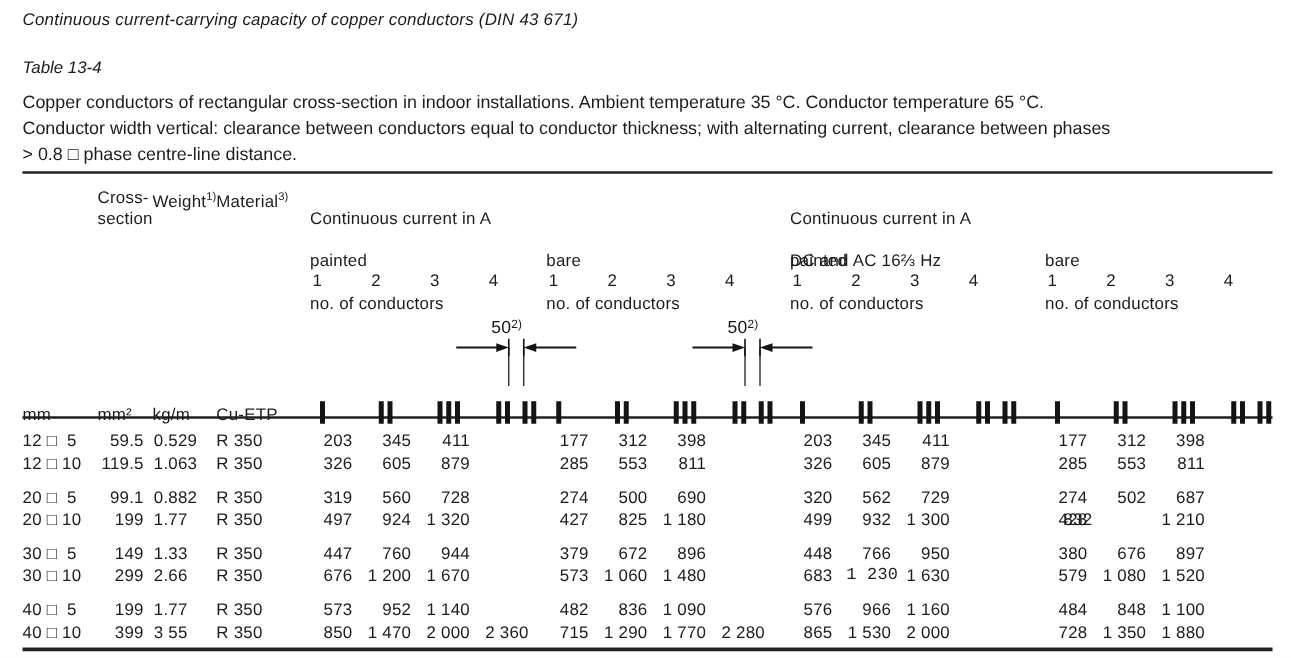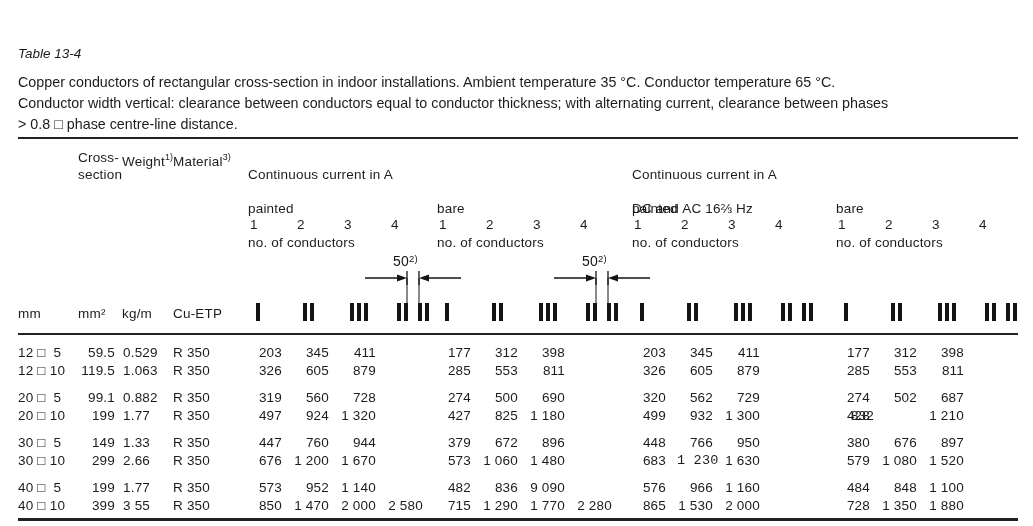--- a/index.html
+++ b/index.html
@@ -14,40 +14,41 @@
   .tbl{position:absolute;left:18px;top:137px;width:1000px;font-size:13.5px;letter-spacing:.2px;}
   .rule{border-top:2px solid #222;height:0;}
   .rule.bottom{border-top:3px solid #222;}
   .thead{position:relative;height:194px;}
   .h-block{position:absolute;line-height:17px;white-space:pre-line;}
   .h-block span{display:block;}
   sup{font-size:9px;letter-spacing:0;}
   .numrow{position:absolute;left:0;top:78px;width:100%;height:17px;}
   .cnum{position:absolute;top:0;}
   .ann{position:absolute;width:100px;height:58px;}
-  .urow{position:absolute;left:0;top:162px;width:100%;height:24px;}
+  .urow{position:absolute;left:0;top:180px;width:100%;height:24px;}
   .ulabel{position:absolute;top:5px;white-space:pre;}
   .cicon{position:absolute;top:2px;display:flex;align-items:flex-end;}
   .cicon i{display:block;width:4px;height:18px;background:#141414;margin-right:3px;}
   .tbody{padding-top:10px;padding-bottom:2px;}
   .trow{position:relative;height:18px;}
   .trow.pair-end{margin-bottom:9px;}
   .trow.pair-end:last-child{margin-bottom:0;}
   .trow span{position:absolute;top:0;white-space:pre;}
   .c-size{left:0;}
   .c-cross{left:40px;width:57px;text-align:right;}
   .c-weight{left:105px;}
   .c-mat{left:155px;}
   .c-num{width:36px;text-align:right;}
 </style>
 </head>
 <body>
 
 <div class="page">
 
+  <div class="doc-title">Continuous current-carrying capacity of copper conductors (DIN 43 671)</div>
   <div class="tbl-caption">Table 13-4</div>
   <div class="desc">Copper conductors of rectangular cross-section in indoor installations. Ambient temperature 35 °C. Conductor temperature 65 °C.
 Conductor width vertical: clearance between conductors equal to conductor thickness; with alternating current, clearance between phases
 &gt; 0.8 □ phase centre-line distance.</div>
 
   <div class="tbl">
     <div class="rule"></div>
 
     <div class="thead">
       <div class="h-block" style="left:60px;top:10px">Cross-
@@ -317,37 +318,37 @@
         <div class="trow">
           <span class="c-size">40 □  5</span>
           <span class="c-cross">199</span>
           <span class="c-weight">1.77</span>
           <span class="c-mat">R 350</span>
           <span class="c-num" style="left: 228px;">573</span>
           <span class="c-num" style="left: 275px;">952</span>
           <span class="c-num" style="left: 322px;">1 140</span>
           <span class="c-num" style="left: 417px;">482</span>
           <span class="c-num" style="left: 464px;">836</span>
-          <span class="c-num" style="left: 511px;">9 090</span>
+          <span class="c-num" style="left: 511px;">1 090</span>
           <span class="c-num" style="left: 612px;">576</span>
           <span class="c-num" style="left: 659px;">966</span>
           <span class="c-num" style="left: 706px;">1 160</span>
           <span class="c-num" style="left: 816px;">484</span>
           <span class="c-num" style="left: 863px;">848</span>
           <span class="c-num" style="left: 910px;">1 100</span>
         </div>
         <div class="trow pair-end">
           <span class="c-size">40 □ 10</span>
           <span class="c-cross">399</span>
           <span class="c-weight">3 55</span>
           <span class="c-mat">R 350</span>
           <span class="c-num" style="left: 228px;">850</span>
           <span class="c-num" style="left: 275px;">1 470</span>
           <span class="c-num" style="left: 322px;">2 000</span>
-          <span class="c-num" style="left: 369px;">2 580</span>
+          <span class="c-num" style="left: 369px;">2 360</span>
           <span class="c-num" style="left: 417px;">715</span>
           <span class="c-num" style="left: 464px;">1 290</span>
           <span class="c-num" style="left: 511px;">1 770</span>
           <span class="c-num" style="left: 558px;">2 280</span>
           <span class="c-num" style="left: 612px;">865</span>
           <span class="c-num" style="left: 659px;">1 530</span>
           <span class="c-num" style="left: 706px;">2 000</span>
           <span class="c-num" style="left: 816px;">728</span>
           <span class="c-num" style="left: 863px;">1 350</span>
           <span class="c-num" style="left: 910px;">1 880</span>

